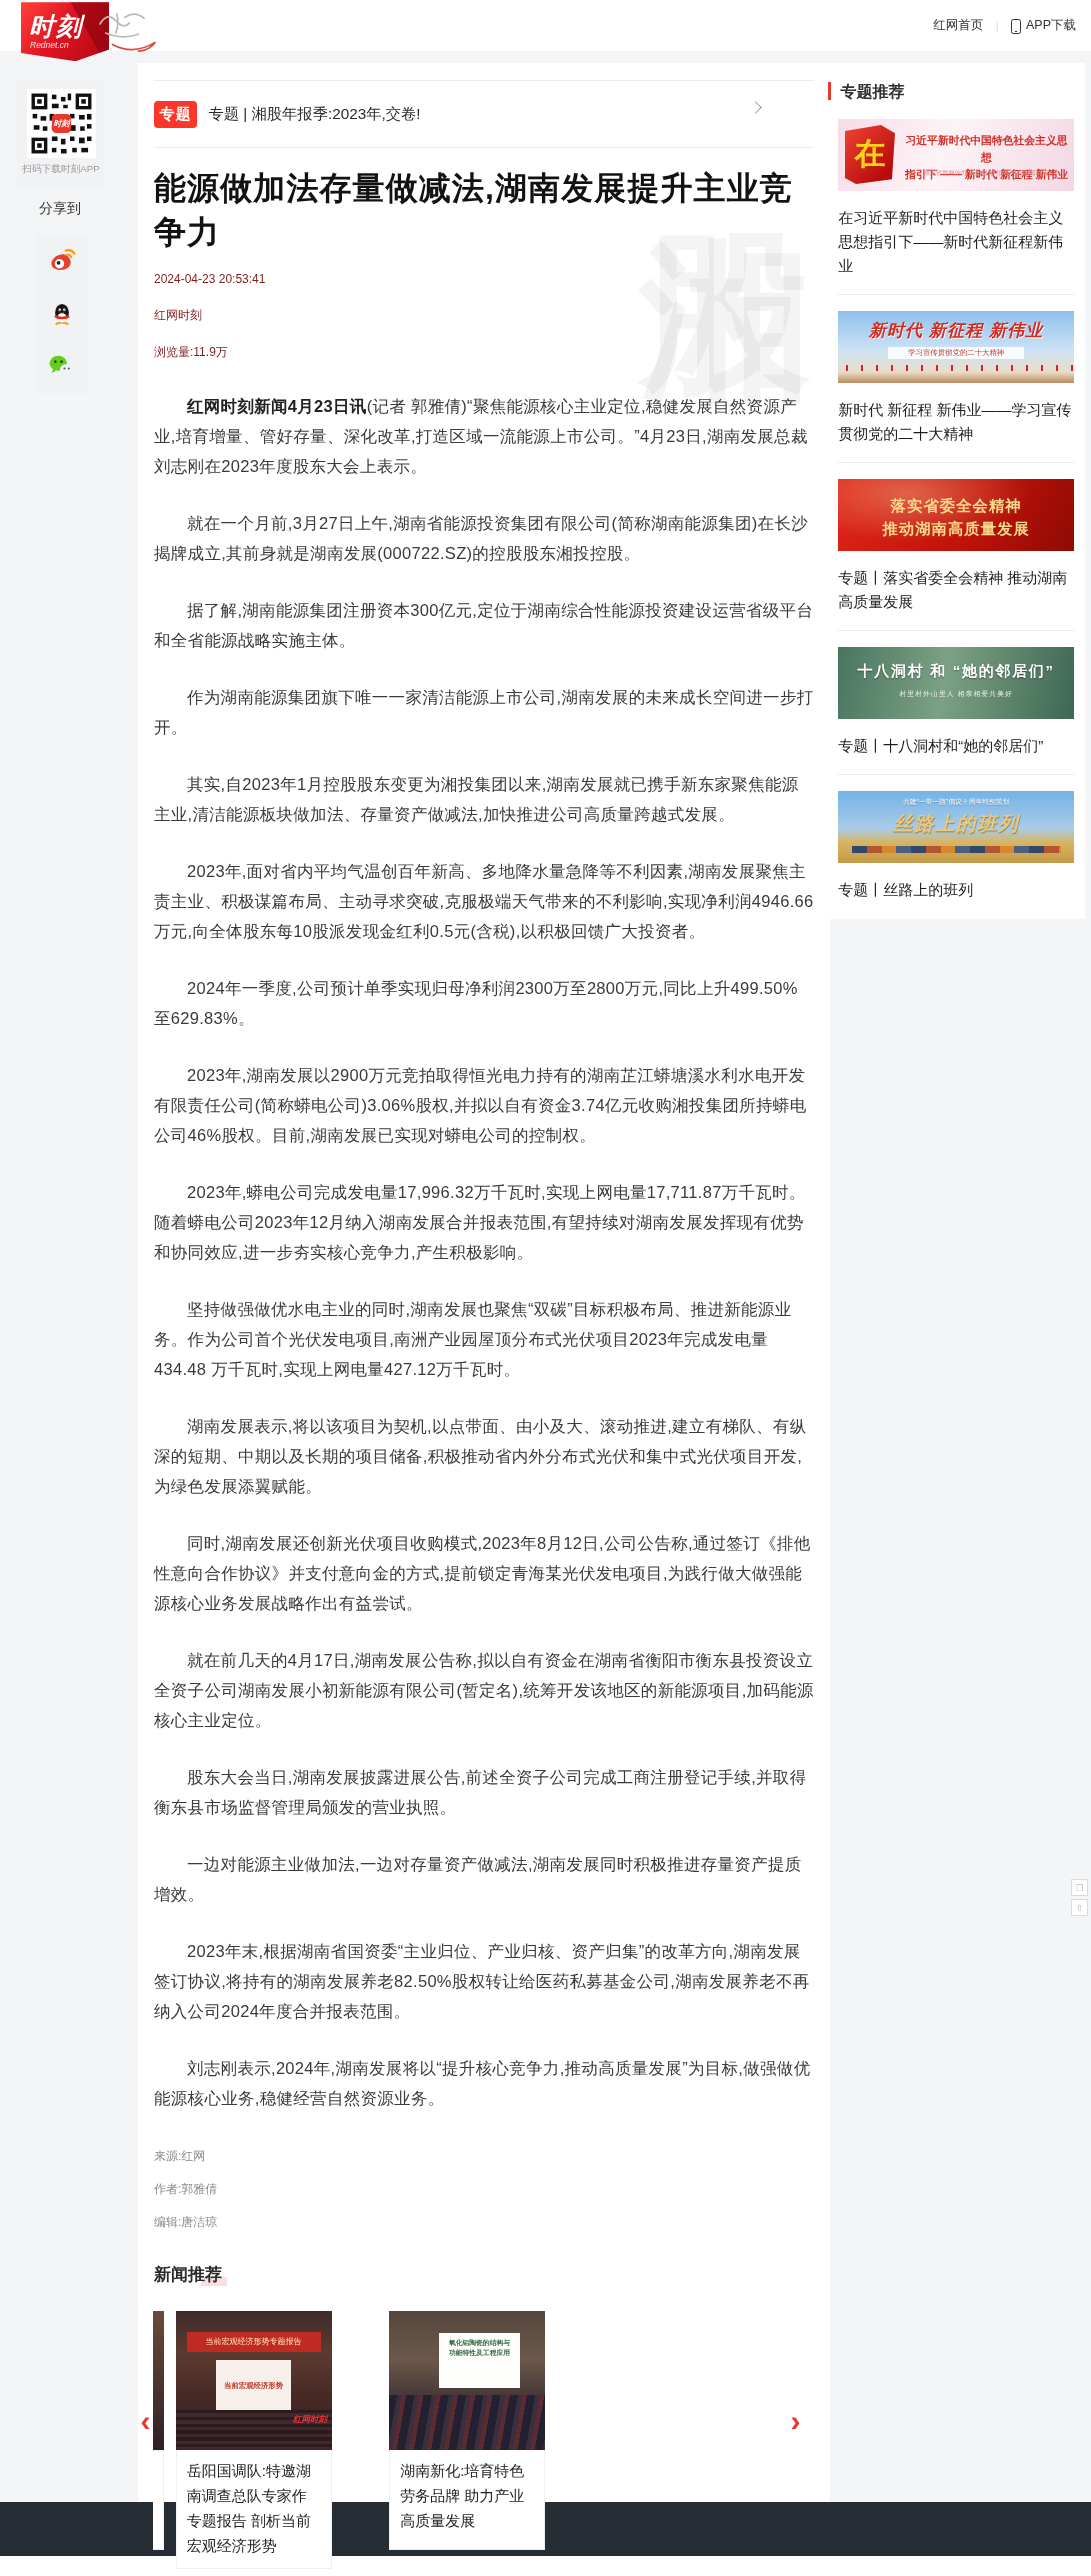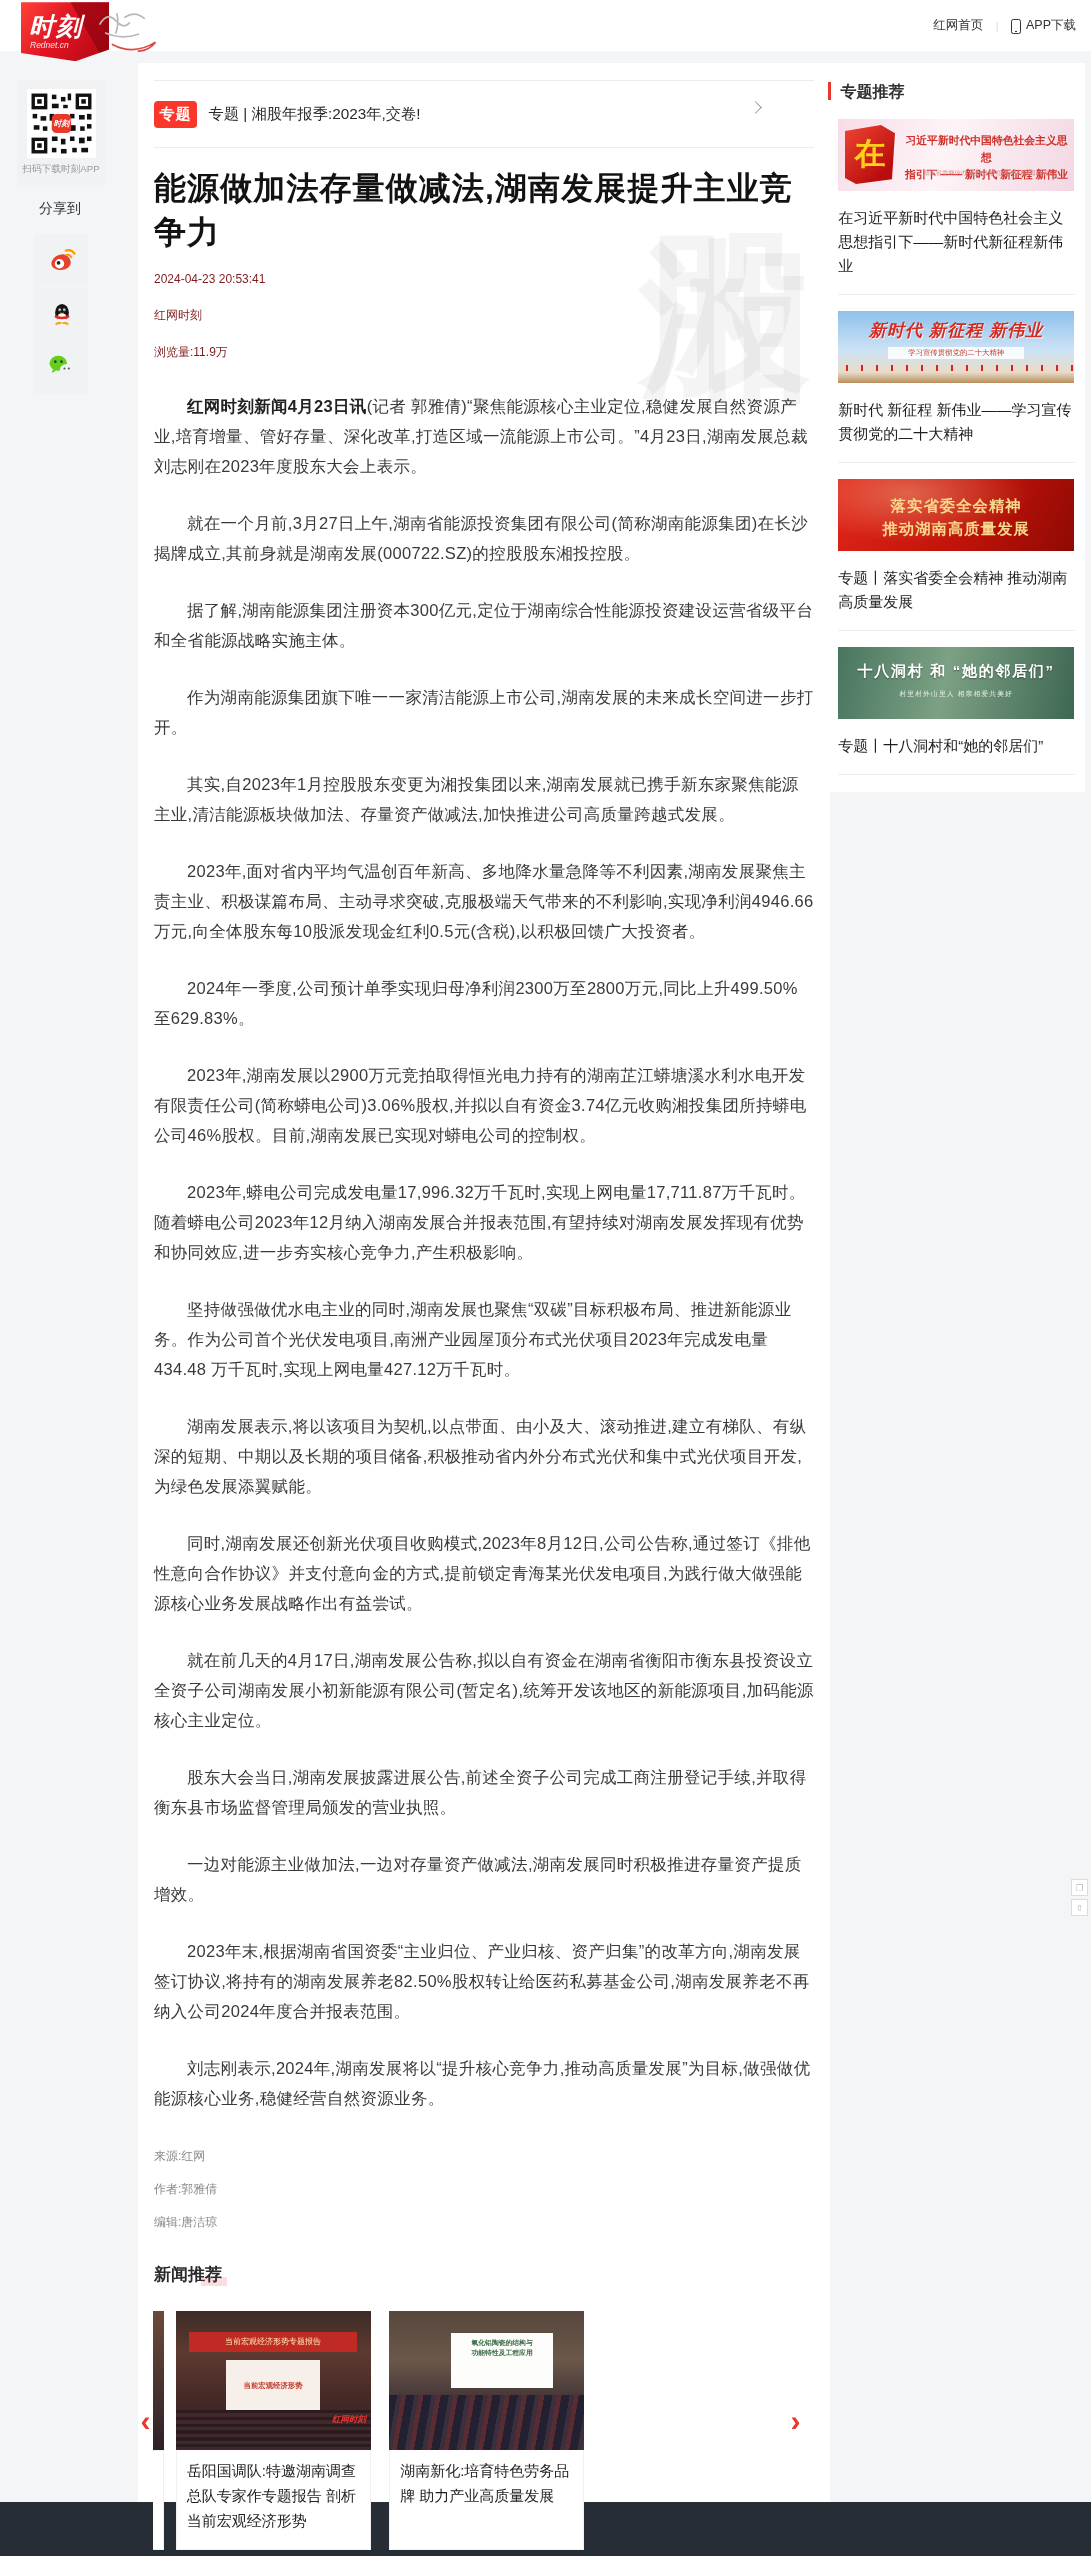--- a/index.html
+++ b/index.html
@@ -58,21 +58,21 @@
   .body b { font-weight:700; color:#222; }
   .src-block { position:relative; margin-top:8px; font-size:12px; color:#8a8a8a; line-height:33px; z-index:1; }
   h2.nrec { position:relative; margin-top:24px; display:inline-block; font-size:17px; color:#2a2a2a; z-index:1;text-align:center; }
   h2.nrec i { position:absolute; right:-4.5px; bottom:0; width:26px; height:9px; background:#fbdee0; z-index:-1; }
 
   
   .cards { position:relative; margin-top:25px; height:246px; z-index:1; }
   .sliver { position:absolute; left:-0.6px; top:0; width:10.8px; height:239px; cursor:pointer; }
   .sliver .si { height:139px; background:linear-gradient(#6b4a3a,#2e2027); }
   .sliver .sc { height:100px; background:#fff; border:0.6px solid #f0f0f0; border-left:none; }
-  .ncard { position:absolute; top:0; width:195px; cursor:pointer; }
+  .ncard { position:absolute; top:0; width:156px; cursor:pointer; }
   .nimg { position:relative; height:139px; overflow:hidden; }
   .ncap { min-height:100px; background:#fff; border:0.6px solid #f0f0f0; border-top:none;
           padding:8px 10.2px 10.2px; font-size:15px; line-height:25px; color:#1f1f1f; }
   .arrow { position:absolute; top:95px; font-size:30px; font-weight:700; color:#e8382c;
            cursor:pointer; line-height:30px; z-index:2; }
   
   .scene1 { position:absolute; inset:0; background:linear-gradient(#3d2b28 0%,#5d3a30 30%,#472a26 60%,#33201f 100%); }
   .s1-banner { position:absolute; left:7%; right:7%; top:20.5px; height:20.5px; background:#bf2a24;
                color:#ffe9b0; font-size:8px; display:flex; align-items:center; justify-content:center; }
   .s1-screen { position:absolute; left:26%; top:49px; width:48%; height:52px; background:#f7efe9;
@@ -383,20 +383,28 @@
 
     <div class="sb-item">
       <div class="sb-img bn4">
         <div class="bn4-t">十八洞村 和 “她的邻居们”</div>
         <div class="bn4-s">村里村外山里人  相亲相爱共美好</div>
       </div>
       <div class="sb-cap">专题丨十八洞村和“她的邻居们”</div>
       <div class="sb-div"></div>
     </div>
 
+    <div class="sb-item">
+      <div class="sb-img bn5">
+        <div class="bn5-s">共建“一带一路”倡议十周年特别策划</div>
+        <div class="bn5-t">丝路上的班列</div>
+        <div class="bn5-train"></div>
+      </div>
+      <div class="sb-cap">专题丨丝路上的班列</div>
+    </div>
   </div>
 
   <div class="float-btn" style="top:1879px">❐</div>
   <div class="float-btn" style="top:1899px">⇧</div>
 
   <div class="footer"></div>
   <div class="bottom-strip"></div>
 
 </div>
 

